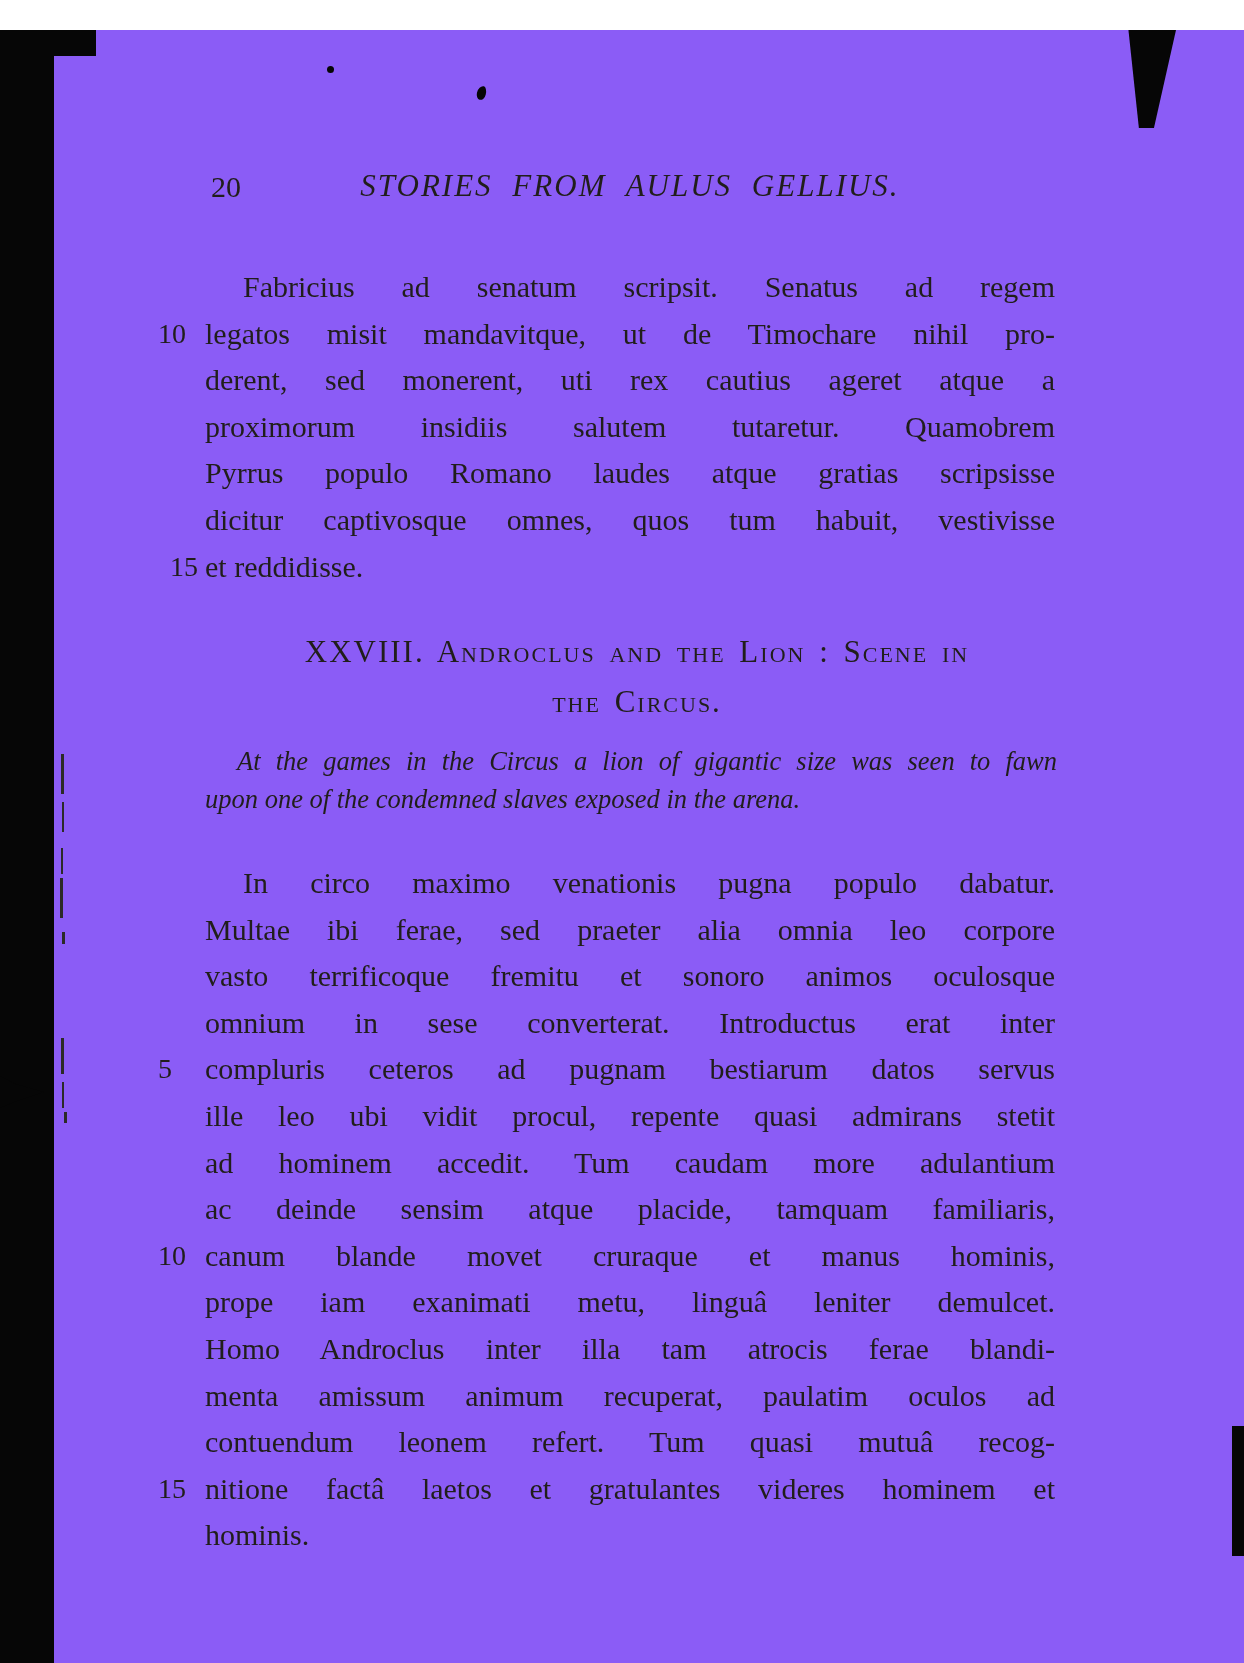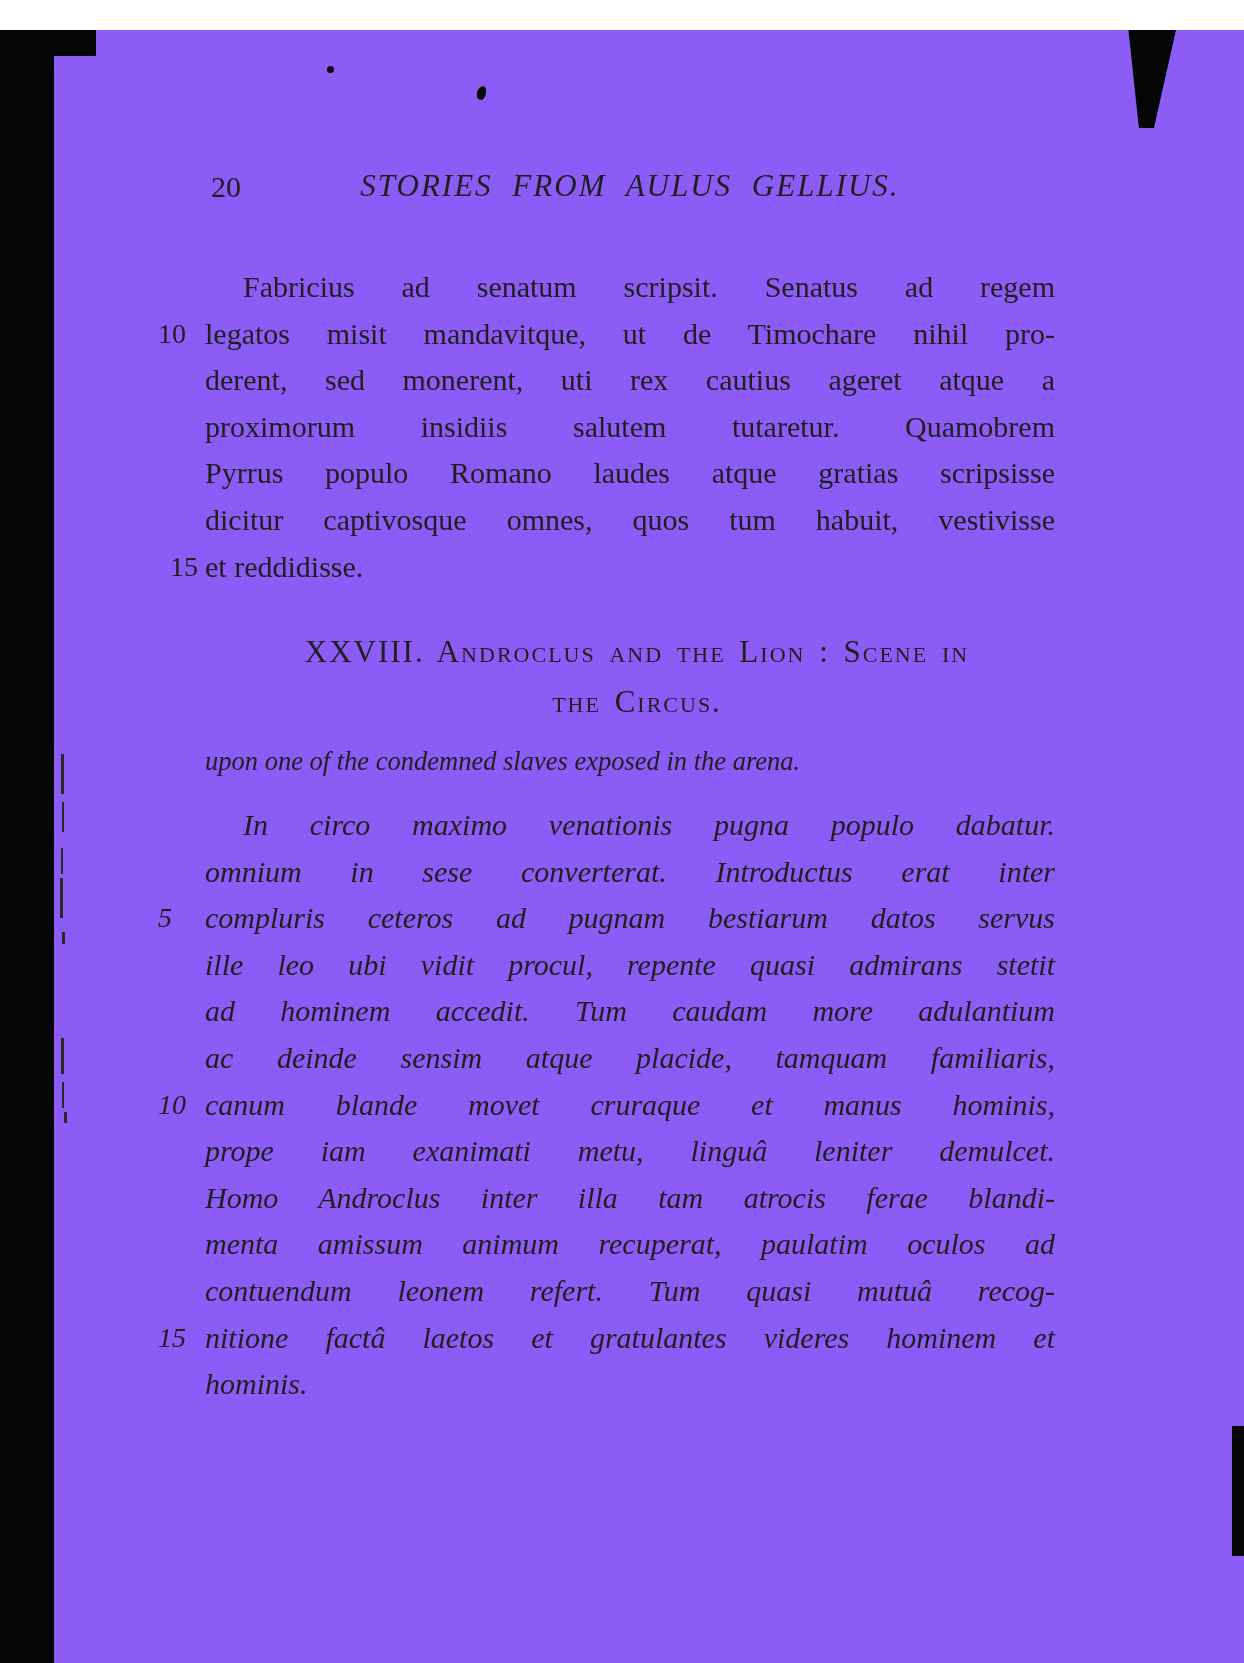--- a/index.html
+++ b/index.html
@@ -45,21 +45,21 @@
   .page-num { position: absolute; left: 6px; top: 2px; font-size: 30px; }
   .running-title {
     display: block; text-align: center;
     font-style: italic; font-size: 31px;
     letter-spacing: 2px; word-spacing: 10px;
   }
 
   
   .passage { position: absolute; left: 205px; width: 850px; }
   #passage1 { top: 234px; }
-  #passage2 { top: 772px; font-style: italic; }
+  #passage2 { top: 830px; }
   .line { position: relative; height: 46.6px; line-height: 46.6px; font-size: 30px; }
   .line.j { text-align: justify; text-align-last: justify; }
   .line.ind { text-indent: 38px; }
   .lineno {
     position: absolute; left: -47px; top: 0; width: 40px;
     text-align: right; font-size: 28px; text-indent: 0;
   }
 
   
   .section-heading {
@@ -113,25 +113,28 @@
       <div class="line j"><span>dicitur captivosque omnes, quos tum habuit, vestivisse</span></div>
       <div class="line"><span class="lineno">15</span><span>et reddidisse.</span></div>
     </div>
 
   <div class="section-heading">
     <div class="sc">XXVIII. Androclus and the Lion : Scene in</div>
     <div class="sc">the Circus.</div>
   </div>
 
   <div class="section-summary">
+    <div class="sum-line1">At the games in the Circus a lion of gigantic size was seen to fawn</div>
     <div class="sum-line2">upon one of the condemned slaves exposed in the arena.</div>
   </div>
 
   <div class="passage" id="passage2">
       <div class="line j ind"><span>In circo maximo venationis pugna populo dabatur.</span></div>
+      <div class="line j"><span>Multae ibi ferae, sed praeter alia omnia leo corpore</span></div>
+      <div class="line j"><span>vasto terrificoque fremitu et sonoro animos oculosque</span></div>
       <div class="line j"><span>omnium in sese converterat.  Introductus erat inter</span></div>
       <div class="line j"><span class="lineno">5</span><span>compluris ceteros ad pugnam bestiarum datos servus</span></div>
       <div class="line j"><span>ille leo ubi vidit procul, repente quasi admirans stetit</span></div>
       <div class="line j"><span>ad hominem accedit.  Tum caudam more adulantium</span></div>
       <div class="line j"><span>ac deinde sensim atque placide, tamquam familiaris,</span></div>
       <div class="line j"><span class="lineno">10</span><span>canum blande movet cruraque et manus hominis,</span></div>
       <div class="line j"><span>prope iam exanimati metu, linguâ leniter demulcet.</span></div>
       <div class="line j"><span>Homo Androclus inter illa tam atrocis ferae blandi-</span></div>
       <div class="line j"><span>menta amissum animum recuperat, paulatim oculos ad</span></div>
       <div class="line j"><span>contuendum leonem refert.  Tum quasi mutuâ recog-</span></div>

